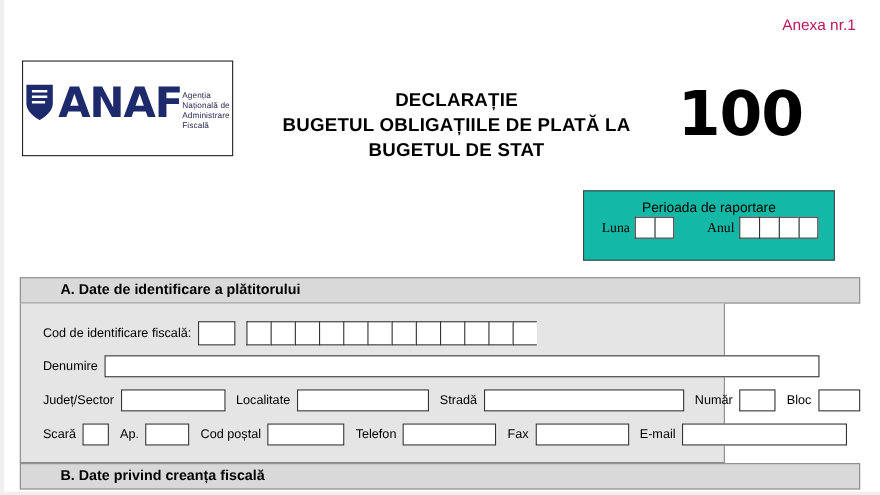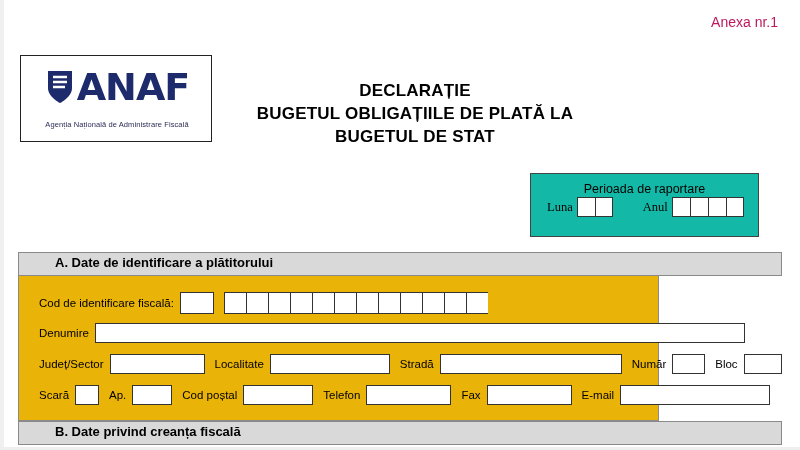--- a/index.html
+++ b/index.html
@@ -49,21 +49,21 @@
     height: 87px;
     border: 1.5px solid #222;
     background: #fff;
     box-sizing: border-box;
   }
   .logo-inner {
     position: absolute;
     left: 0; top: 12px;
     width: 192px;
     display: flex;
-    flex-direction: column;
+    flex-direction: row;
     align-items: center;
   }
   .logo-row {
     display: flex;
     align-items: center;
     gap: 2px;
   }
   .shield {
     width: 30px;
     height: 38px;
@@ -171,21 +171,21 @@
   
   .sectionA {
     position: absolute;
     left: 18px;
     top: 276px;
     width: 641px;
     height: 145px;
     border: 1px solid #8a8a8a;
     border-top: 0;
     box-sizing: border-box;
-    background: #eab308;
+    background: #e5e5e5;
   }
 
   .frow {
     position: absolute;
     display: flex;
     align-items: center;
     font-size: 11.5px;
   }
   .frow .lbl { white-space: nowrap; margin-right: 6px; }
   .box {
@@ -249,20 +249,21 @@
         <div class="logo-sub">Agenția Națională de Administrare Fiscală</div>
       </div>
     </div>
 
     <div class="title-block">
       <div>DECLARAȚIE</div>
       <div>BUGETUL OBLIGAȚIILE DE PLATĂ LA</div>
       <div>BUGETUL DE STAT</div>
     </div>
 
+    <div class="form-number">100</div>
   </div>
 
   <div class="perioada">
     <div class="perioada-title">Perioada de raportare</div>
     <div class="perioada-row">
       <span class="perioada-label">Luna</span>
       <span class="cellgroup">
         <span class="cell"></span>
         <span class="cell"></span>
       </span>

